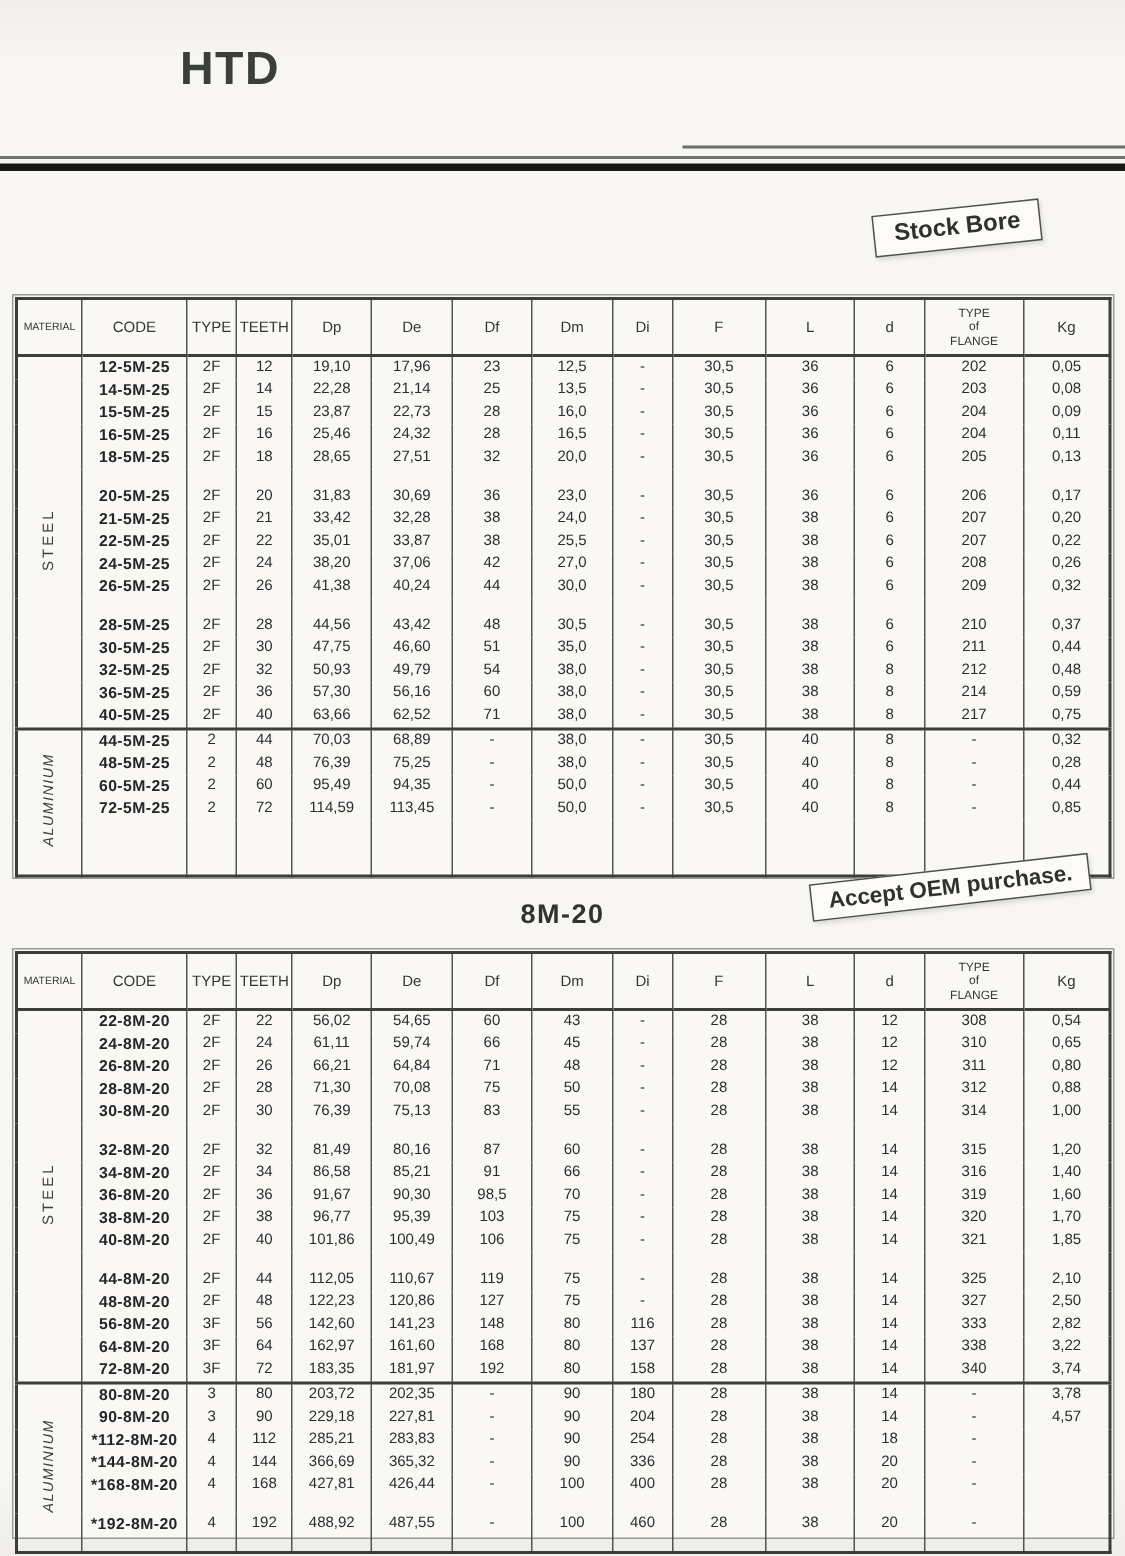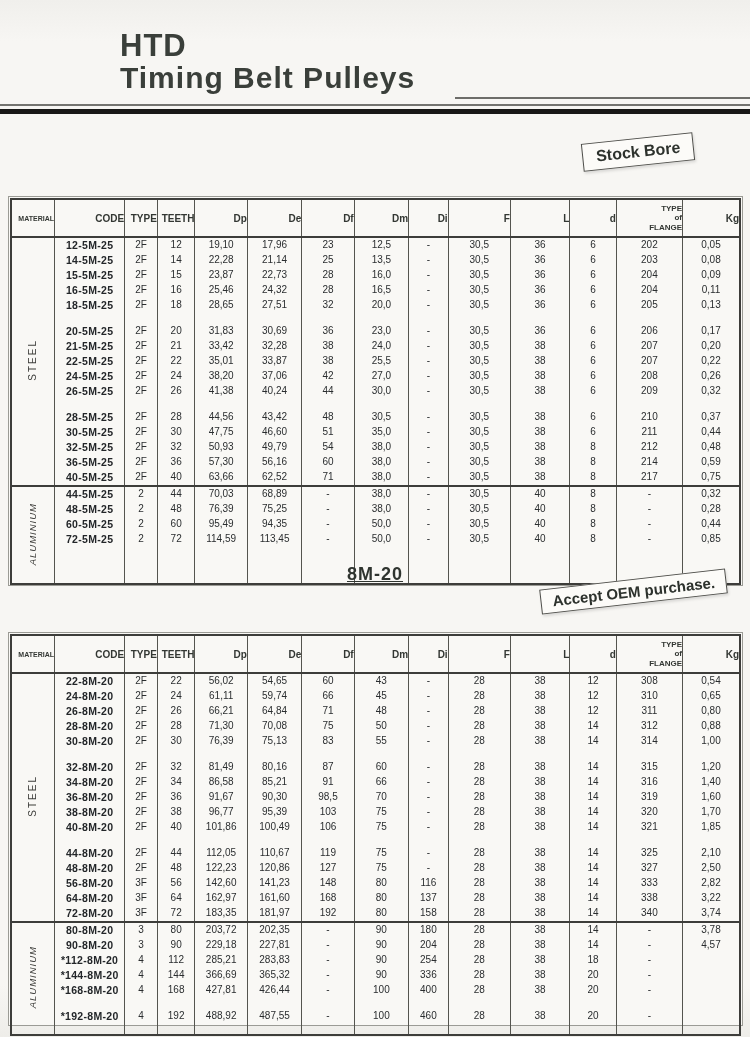--- a/index.html
+++ b/index.html
@@ -25,37 +25,37 @@
   .stamp{
     position:absolute;background:#fcfbf8;border:1.5px solid #4e4e4a;
     font-weight:bold;color:#2d322d;box-shadow:1px 2px 3px rgba(0,0,0,0.12);
     white-space:nowrap;z-index:4;
   }
   .stamp.stock{top:138px;left:582px;padding:4px 13px;font-size:16px;transform:rotate(-6deg);}
   .stamp.oem{top:579px;left:540px;padding:3px 11px;font-size:15px;transform:rotate(-6.5deg);}
   
   .sec-title{position:absolute;left:0;width:750px;text-align:center;font-size:18px;font-weight:bold;color:#2f342f;letter-spacing:1px;}
   .sec-title.t0{top:163px;}
-  .sec-title.t1{top:564px;text-decoration:underline;}
+  .sec-title.t1{top:599px;}
   
   .twrap{
     position:absolute;left:8px;width:735px;
     border:1px solid #9b9b95;padding:1px;background:#f9f8f5;
     box-sizing:border-box;
   }
   .twrap.w0{top:196px;height:390px;}
   .twrap.w1{top:632px;height:394px;}
   table.dtable{
     width:100%;height:100%;border-collapse:collapse;table-layout:fixed;
     border:2px solid #3d3d3a;background:transparent;
   }
   table.dtable th{
     border:1px solid #55554f;border-bottom:2px solid #3d3d3a;
-    font-size:10px;font-weight:bold;color:#333733;height:36px;
-    padding:0;text-align:right;
+    font-size:10px;font-weight:normal;color:#333733;height:36px;
+    padding:0;text-align:center;
   }
   table.dtable th.material-hdr{font-size:7px;letter-spacing:0;}
   table.dtable th.flange-hdr{font-size:8px;line-height:1.2;white-space:pre-line;}
   table.dtable td{
     border-left:1px solid #55554f;border-right:1px solid #55554f;
     font-size:10px;color:#2a2d2f;text-align:center;
     padding:0;height:15px;line-height:1.05;
   }
   table.dtable td.code{font-weight:bold;font-size:10.5px;letter-spacing:0.3px;color:#232629;}
   tbody.section{border-top:2px solid #3d3d3a;}
@@ -67,21 +67,20 @@
   }
   .vlabel.italic{font-style:italic;letter-spacing:1px;font-size:9.5px;}
 </style>
 </head>
 <body>
 
 <div class="page">
 
   <div class="title-block">
     <div class="title-line1">HTD</div>
-    <div class="title-line2">Timing Belt Pulleys</div>
   </div>
 
   <div class="rule-right"></div>
   <div class="rule-thin"></div>
   <div class="rule-thick"></div>
 
   <div class="stamp stock">Stock Bore</div>
 
   <div class="twrap w0">
     <table class="dtable" id="t0">

